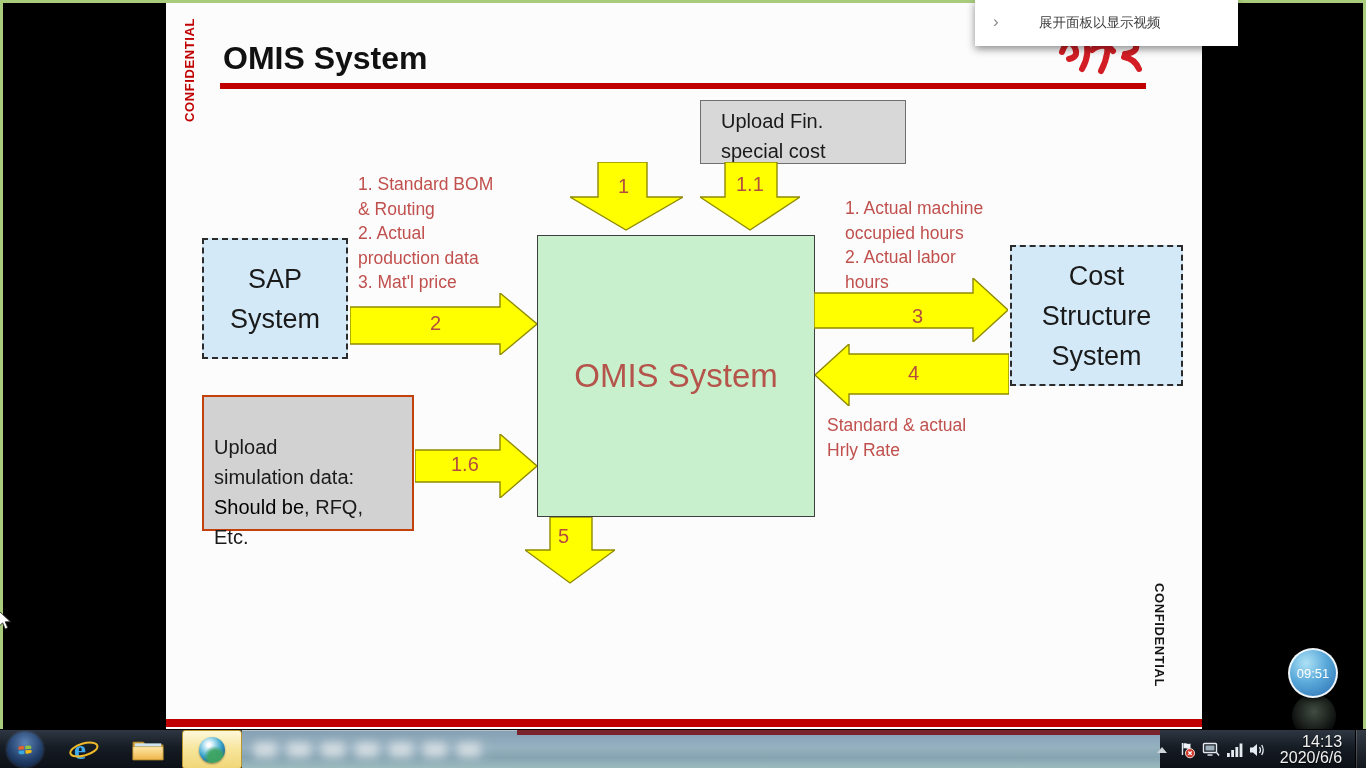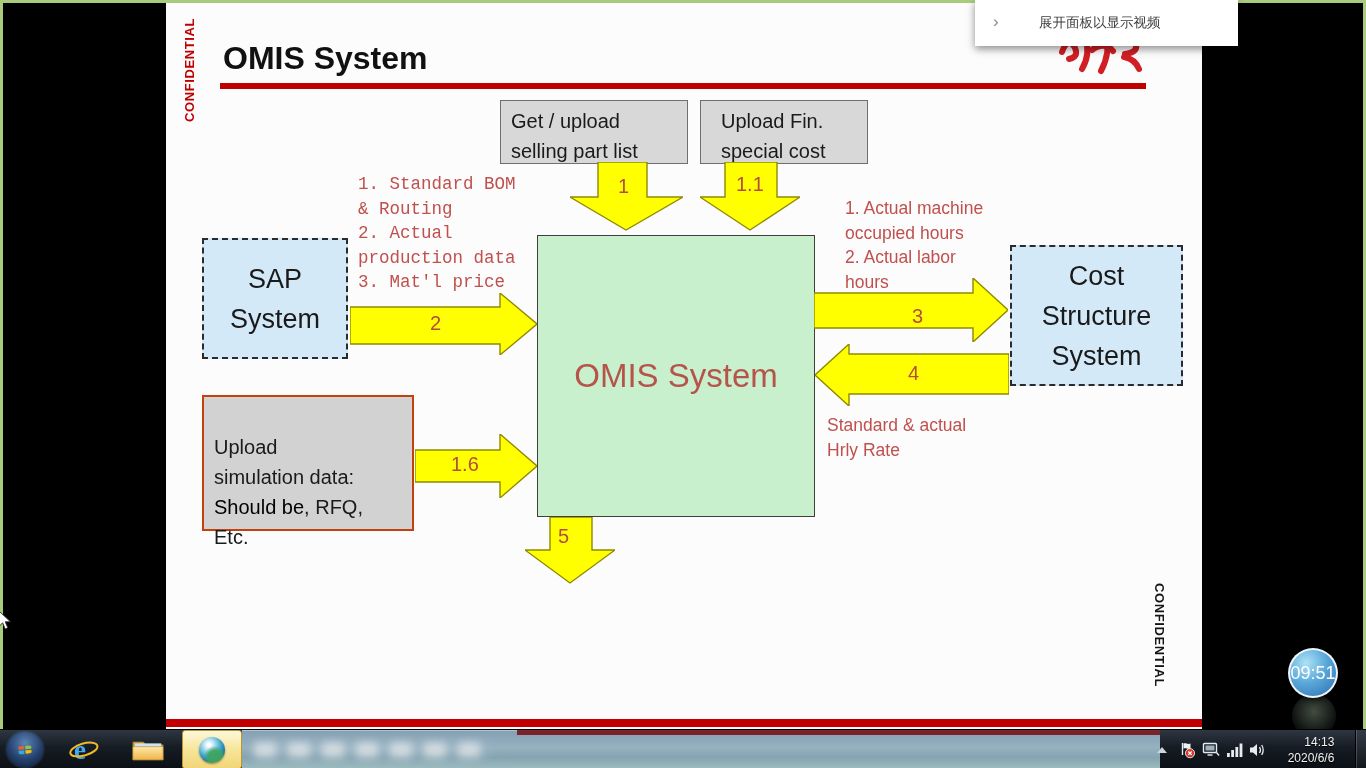--- a/index.html
+++ b/index.html
@@ -34,21 +34,21 @@
   
   #expand-panel { position:absolute; left:975px; top:0; width:263px; height:46px; background:#fff;
                   box-shadow:0 3px 8px rgba(0,0,0,.45); z-index:40; }
   #expand-panel .chev { position:absolute; left:18px; top:12px; font-size:17px; color:#8a8a8a; }
   #expand-panel .lbl { position:absolute; left:64px; top:14px; font-size:13.5px; color:#3c3c3c; }
 
   
   #timer-bubble { position:absolute; left:1288px; top:648px; width:50px; height:50px; border-radius:50%;
     background:radial-gradient(circle at 35% 28%, #aee2f6 0%, #5aa9da 45%, #2a6cb0 100%);
     border:2.5px solid rgba(255,255,255,.9); box-shadow:0 2px 5px rgba(0,0,0,.6);
-    display:flex; align-items:center; justify-content:center; color:#fff; font-size:18px; z-index:45; }
+    display:flex; align-items:center; justify-content:center; color:#fff; font-size:13px; z-index:45; }
   #ghost-circle { position:absolute; left:1292px; top:694px; width:44px; height:44px; border-radius:50%;
     background:radial-gradient(circle at 50% 40%, rgba(120,140,120,.55), rgba(40,50,45,.25) 70%, transparent); z-index:44; }
 
   
   #taskbar { position:absolute; left:0; top:729px; width:1366px; height:39px; z-index:50;
     background:linear-gradient(#2e3742, #161c24 45%, #0c1016); border-top:1px solid #000; }
   #tb-glass { position:absolute; left:242px; top:0; width:918px; height:39px;
     background:linear-gradient(#8aa6ba, #9db9c8 45%, #8cacba 70%, #a5c5c8); opacity:.95; }
   #tb-glass::before { content:""; position:absolute; left:0; top:0; width:100%; height:1px; background:rgba(255,255,255,.4); }
   #tb-redstrip { position:absolute; left:275px; top:0; width:643px; height:5px; background:#7d141b; opacity:.9; }
@@ -60,59 +60,57 @@
   #btn-webex { top:0; height:39px; background:linear-gradient(#fdf8dc, #f7e59a 50%, #f1d678);
     border:1px solid #b8952e; }
   .webex-ball { width:26px; height:26px; border-radius:50%;
     background:radial-gradient(circle at 62% 78%, rgba(62,164,96,.95) 0 26%, transparent 44%),
                radial-gradient(circle at 38% 30%, #ffffff 6%, #bfe6f4 20%, #43aacf 48%, #15639c 74%, #0b3f70);
     box-shadow:0 1px 2px rgba(0,0,0,.4); }
   .orb { width:36px; height:35px; border-radius:50%;
     background:radial-gradient(circle at 50% 32%, #5d83b5 0%, #24426e 55%, #0b1830 100%);
     box-shadow:0 0 3px rgba(120,170,255,.5); display:flex; align-items:center; justify-content:center; }
   .tray { position:absolute; top:0; height:39px; display:flex; align-items:center; justify-content:center; }
-  #tb-clock { color:#f2f2f2; font-size:12px; line-height:16px; text-align:right; text-shadow:0 1px 1px #000; }
+  #tb-clock { color:#f2f2f2; font-size:16px; line-height:16px; text-align:right; text-shadow:0 1px 1px #000; }
   #show-desktop { position:absolute; left:1355px; top:0; width:11px; height:39px;
     background:linear-gradient(#343c46,#12161c); border-left:1px solid #000; box-shadow:inset 1px 0 0 rgba(255,255,255,.18); }
 </style>
 </head>
 <body>
 
 <div id="screen">
 
   <div class="gline" style="left:0;top:0;width:1366px;height:3px;"></div>
   <div class="gline" style="left:0;top:0;width:3px;height:729px;"></div>
   <div class="gline" style="left:1363px;top:0;width:3px;height:729px;"></div>
 
   <div id="slide">
 
     <div class="abs conf conf-left" style="left:16px;top:16px;">CONFIDENTIAL</div>
 
     <div class="abs slide-title" style="left:57px;top:38px;">OMIS System</div>
     <div class="abs rule" style="left:54px;top:81px;width:926px;height:6px;"></div>
 
-    <div class="abs graybox pre" style="left:334px;top:98px;width:188px;height:64px;">Get / upload
-selling part list</div>
-    <div class="abs graybox pre" style="left:534px;top:98px;width:168px;height:64px;padding-left:20px;">Upload Fin.
+    <div class="abs graybox pre" style="left:534px;top:98px;width:206px;height:64px;padding-left:20px;">Upload Fin.
 special cost</div>
 
     <svg class="abs arrow" style="left:404px;top:160px;" width="113" height="70">
         <polygon points="28,0 77,0 77,35 113,35 56,68 0,35 28,35"></polygon>
       </svg>
     <div class="abs alabel" style="left:452px;top:173px;">1</div>
 
     <svg class="abs arrow" style="left:534px;top:160px;" width="100" height="70">
         <polygon points="25,0 77,0 77,35 100,35 50,68 0,35 25,35"></polygon>
       </svg>
     <div class="abs alabel" style="left:570px;top:171px;">1.1</div>
 
     <div class="abs bluebox pre" style="left:36px;top:236px;width:146px;height:121px;">SAP
 System</div>
 
-    <div class="abs annot pre" style="left:192px;top:170px;font-family:Liberation Mono, monospace;">1. Standard BOM
+    <div class="abs annot pre" style="left:192px;top:170px;">1. Standard BOM
 &amp; Routing
 2. Actual
 production data
 3. Mat'l price</div>
 
     <svg class="abs arrow" style="left:184px;top:291px;" width="187" height="62">
         <polygon points="0,14 150,14 150,0 187,31 150,62 150,51 0,51"></polygon>
       </svg>
     <div class="abs alabel" style="left:264px;top:310px;">2</div>
 

